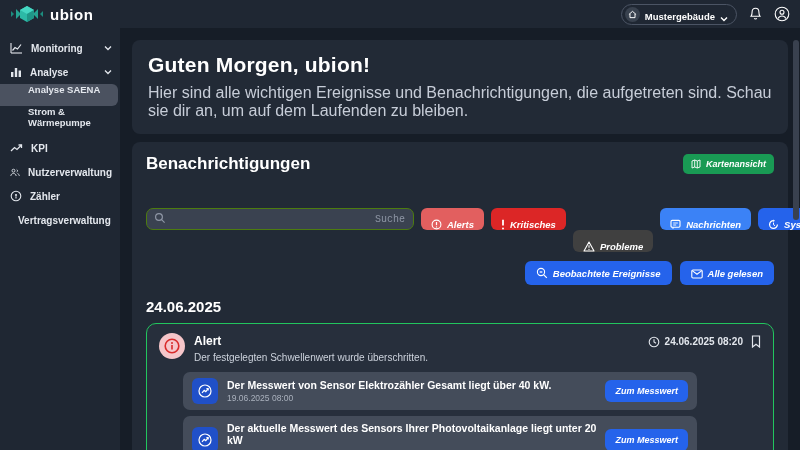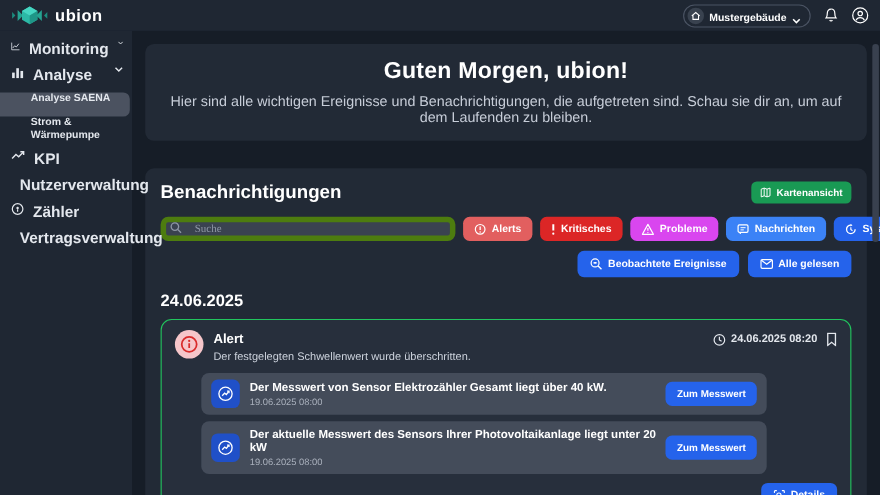--- a/index.html
+++ b/index.html
@@ -31,57 +31,57 @@
   }
   .building-pill span { font-size:9.5px; font-weight:bold; }
   .iconbtn { background:none; border:none; cursor:pointer; display:flex; align-items:center; }
 
   
   .sidebar {
     position:absolute; top:28px; left:0; bottom:0; width:120px;
     background:#1f2733; padding-top:8px; z-index:4;
   }
   .nav-item {
-    display:flex; align-items:flex-start; gap:8px; height:24px;
-    padding:0 8px 0 10px; font-size:14px; font-weight:bold; color:#e3e7ed;
+    display:flex; align-items:center; gap:8px; height:24px;
+    padding:0 8px 0 10px; font-size:10px; font-weight:bold; color:#e3e7ed;
     cursor:pointer;
   }
   .nav-item .chev { margin-left:auto; }
   .nav-sub {
     height:22px; display:flex; align-items:flex-start;
     padding-left:28px; font-size:9.5px; font-weight:bold; color:#e3e7ed; cursor:pointer;
   }
   .nav-sub.selected {
     background:#4b5260; border-radius:0 6px 6px 0; margin-right:2px;
   }
   .nav-gap { height:8px; }
 
   
   .main {
     position:absolute; top:28px; left:120px; right:0; bottom:0;
     background:#161d27; padding:12px 12px 0 12px; overflow:hidden;
   }
   .card { background:#222a36; border-radius:8px; }
-  .hero { padding:13px 16px 14px 16px; margin-bottom:25px;text-align:center; }
+  .hero { padding:13px 16px 14px 16px; margin-bottom:8px; }
   .hero h1 { font-size:21px; font-weight:bold; letter-spacing:.2px; }
-  .hero p { font-size:13px; color:#c7cdd8; margin-top:7px; }
+  .hero p { font-size:16px; color:#c7cdd8; margin-top:7px; }
 
   .section { padding:12px 14px; border-radius:8px 8px 0 0; min-height:320px; }
   .section-head { display:flex; align-items:center; justify-content:space-between; }
   .section-head h2 { font-size:17px; font-weight:bold; }
-  .btn { border:none; cursor:pointer; color:#fff; font-family:inherit; font-weight:bold; display:inline-flex; align-items:center; gap:5px; }
+  .btn { border:none; cursor:pointer; color:#fff; font-family:inherit; font-weight:bold; display:inline-flex; align-items:flex-end; gap:5px;font-style:italic; }
   .btn-green { background:#199a54; border-radius:5px; font-size:9px; padding:5px 8px; }
   .btn-blue  { background:#2563eb; border-radius:6px; font-size:9.5px; padding:6px 11px; }
 
   .filter-row { display:flex; align-items:center; gap:7px; margin-top:12px; }
   .search-wrap { position:relative; }
   .search-input {
-    width:268px; height:22px; background:#3a4250; border:5px solid #4d7c0f;
+    width:268px; height:22px; background:#3a4250; border:1px solid #4d7c0f;
     border-radius:7px; color:#e3e7ed; font-size:10px; padding:0 8px 0 26px;
-    font-family:Liberation Serif, serif; outline:none;
+    font-family:Liberation Mono, monospace; outline:none;text-align:right;
   }
   .search-input::placeholder { color:#8e96a5; }
   .search-icon { position:absolute; left:8px; top:4px; }
   .chip {
     height:22px; border-radius:6px; font-size:9.5px; padding:0 10px;
   }
   .actions-row { display:flex; justify-content:flex-end; gap:8px; margin-top:9px; }
 
   .date-heading { font-size:15px; font-weight:bold; margin-top:13px; }
 
@@ -266,21 +266,21 @@
             </svg>
           <span>Alerts</span>
         </button>
         <button class="btn chip" style="background: rgb(220, 38, 38);">
           <svg width="4" height="11" viewBox="0 0 4 11">
               <path d="M2 0.8 V6.6" stroke="#fff" stroke-width="1.8"></path>
               <circle cx="2" cy="9.4" r="1" fill="#fff"></circle>
             </svg>
           <span>Kritisches</span>
         </button>
-        <button class="btn chip" style="background: #d946ef;">
+        <button class="btn chip" style="background: #404040; margin-top: 44px;">
           <svg width="12" height="11" viewBox="0 0 12 11">
               <path d="M6 1 L11 10 H1 Z" fill="none" stroke="#fff" stroke-width="1.1" stroke-linejoin="round"></path>
               <path d="M6 4.2 V6.8" stroke="#fff" stroke-width="1.1"></path>
               <circle cx="6" cy="8.4" r="0.6" fill="#fff"></circle>
             </svg>
           <span>Probleme</span>
         </button>
         <button class="btn chip" style="background: #3b82f6;">
           <svg width="11" height="11" viewBox="0 0 11 11">
               <rect x="1" y="1.4" width="9" height="6.8" rx="1.2" fill="none" stroke="#fff" stroke-width="1.1"></rect>

